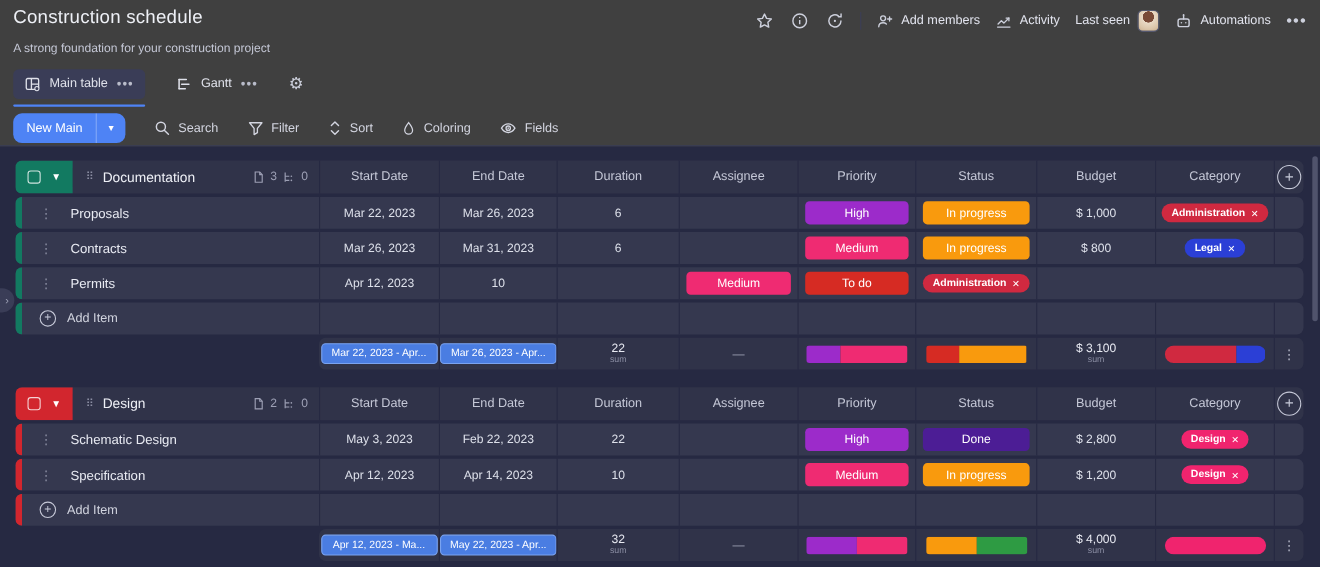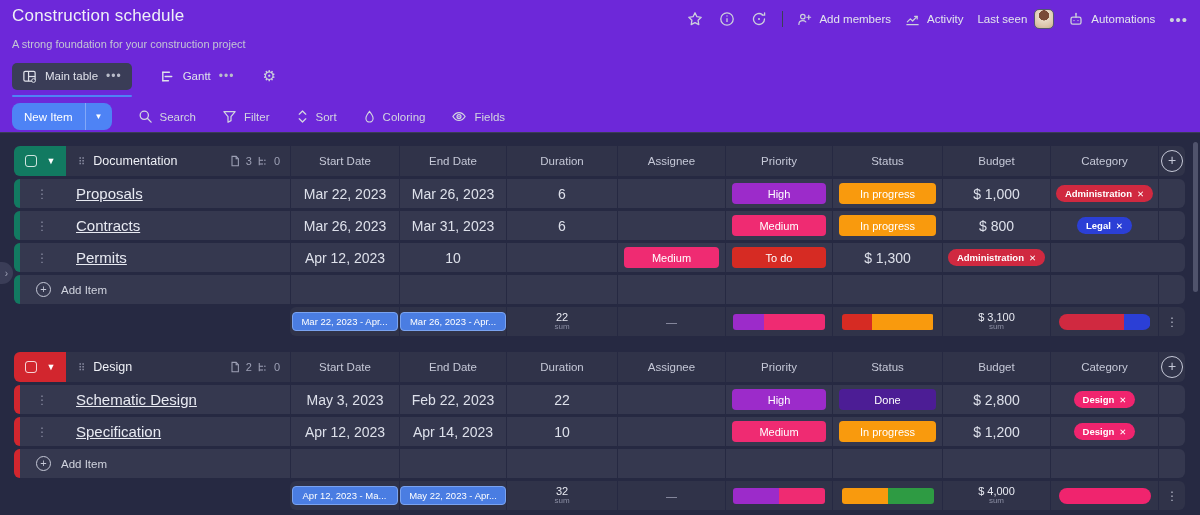--- a/index.html
+++ b/index.html
@@ -1,20 +1,20 @@
 <!DOCTYPE html>
 <html><head>
 <meta charset="utf-8">
 <style>
   * { margin:0; padding:0; box-sizing:border-box; }
   html,body { width:1200px; height:515px; overflow:hidden; }
   body { font-family:"Liberation Sans", sans-serif; background:#262942; color:#e8eaf2; position:relative; }
 
   
-  .board-header { position:relative; height:133px; background:#6d28d9; border-bottom:1px solid #3a3d56; padding:6px 12px 0 12px; }
+  .board-header { position:relative; height:133px; background:#404040; border-bottom:1px solid #3a3d56; padding:6px 12px 0 12px; }
   .title-row { display:flex; align-items:flex-start; justify-content:space-between; }
   .page-title { font-size:17px; font-weight:500; color:#eef0f6; letter-spacing:.2px; }
   .subtitle { font-size:11px; color:#c3c6d4; margin-top:9px; }
 
   .top-actions { display:flex; align-items:center; gap:14px; padding-top:3px; }
   .ticon { width:18px; height:18px; display:flex; align-items:center; justify-content:center; color:#cdd0dc; cursor:pointer; }
   .ticon svg { display:block; }
   .tdivider { width:1px; height:16px; background:#3c3f58; }
   .taction { display:flex; align-items:center; gap:7px; font-size:11.5px; color:#e2e4ee; cursor:pointer; }
   .avatar { width:20px; height:20px; border-radius:5px;
@@ -54,22 +54,22 @@
   .chev { color:#fff; font-size:9px; }
   .drag-handle { color:#8b8ea3; font-size:10px; margin-left:12px; cursor:grab; }
   .gname { font-size:12.5px; color:#eef0f6; margin-left:8px; cursor:pointer; }
   .counts { margin-left:auto; margin-right:10px; display:flex; align-items:center; gap:5px; color:#9da0b5; font-size:11px; }
   .counts svg { display:block; }
   .colh { font-size:11.5px; color:#c5c8d7; cursor:pointer; }
   .plus-col { width:22px; height:22px; border:1.5px solid #c5c8d7; border-radius:50%; color:#c5c8d7; font-size:14px; line-height:19px; text-align:center; cursor:pointer; }
 
   .strip { position:absolute; left:0; top:0; bottom:0; width:6px; border-radius:6px 0 0 6px; }
   .rowmenu { color:#8b8ea3; font-size:12px; margin-left:22px; cursor:pointer; }
-  .iname { font-size:15px; color:#e8eaf2; margin-left:28px; cursor:pointer; white-space:nowrap;text-decoration:underline; }
-  .val { font-size:14px; color:#dde0ea; }
+  .iname { font-size:12px; color:#e8eaf2; margin-left:16px; cursor:pointer; white-space:nowrap; }
+  .val { font-size:11px; color:#dde0ea; }
 
   .pill { width:calc(100% - 12px); height:21px; border-radius:4px; display:flex; align-items:center; justify-content:center; font-size:11px; color:#fff; cursor:pointer; }
   .catpill { height:17px; border-radius:9px; display:flex; align-items:center; gap:5px; padding:0 9px; font-size:9.5px; font-weight:bold; color:#fff; cursor:pointer; white-space:nowrap; }
   .catpill .x { font-size:8.5px; font-weight:normal; }
 
   .additem { display:flex; align-items:center; gap:10px; margin-left:22px; cursor:pointer; }
   .addcirc { width:15px; height:15px; border:1.3px solid #c5c8d7; border-radius:50%; color:#c5c8d7; font-size:11px; line-height:13px; text-align:center; }
   .additem .txt { font-size:11.5px; color:#d0d3de; }
 
   .datepill { background:#4a7de2; border:1px solid #7aa3f0; border-radius:4px; height:19px; width:106px; display:flex; align-items:center; justify-content:center; font-size:9.5px; color:#fff; white-space:nowrap; cursor:pointer; }
@@ -170,21 +170,21 @@
           <line x1="3" y1="3.5" x2="3" y2="12.5"></line>
         </svg>
       <span>Gantt</span>
       <span class="more">•••</span>
     </div>
     <span class="gear">⚙</span>
   </div>
 
   <div class="toolbar">
     <div class="new-item-btn">
-      <span class="lbl">New Item</span>
+      <span class="lbl">New Main</span>
       <span class="caret">▼</span>
     </div>
     <div class="tool">
       <svg width="15" height="15" viewBox="0 0 16 16" fill="none" stroke="#d3d5e0" stroke-width="1.4" stroke-linecap="round">
           <circle cx="6.7" cy="6.7" r="4.4"></circle>
           <line x1="10.2" y1="10.2" x2="14" y2="14"></line>
         </svg>
       <span>Search</span>
     </div>
     <div class="tool">
@@ -317,21 +317,20 @@
       </div>
       <div class="cell val">Apr 12, 2023</div>
       <div class="cell val">10</div>
       <div class="cell"></div>
       <div class="cell">
           <div class="pill" style="background-color: rgb(239, 43, 114);">Medium</div>
         </div>
       <div class="cell">
           <div class="pill" style="background-color: rgb(214, 43, 35);">To do</div>
         </div>
-      <div class="cell val">$ 1,300</div>
       <div class="cell">
           <div class="catpill" style="background-color: rgb(208, 41, 64);">
             <span>Administration</span>
             <span class="x">✕</span>
           </div>
         </div>
       <div class="cell"></div>
     </div>
 
     <div class="row add-row">

